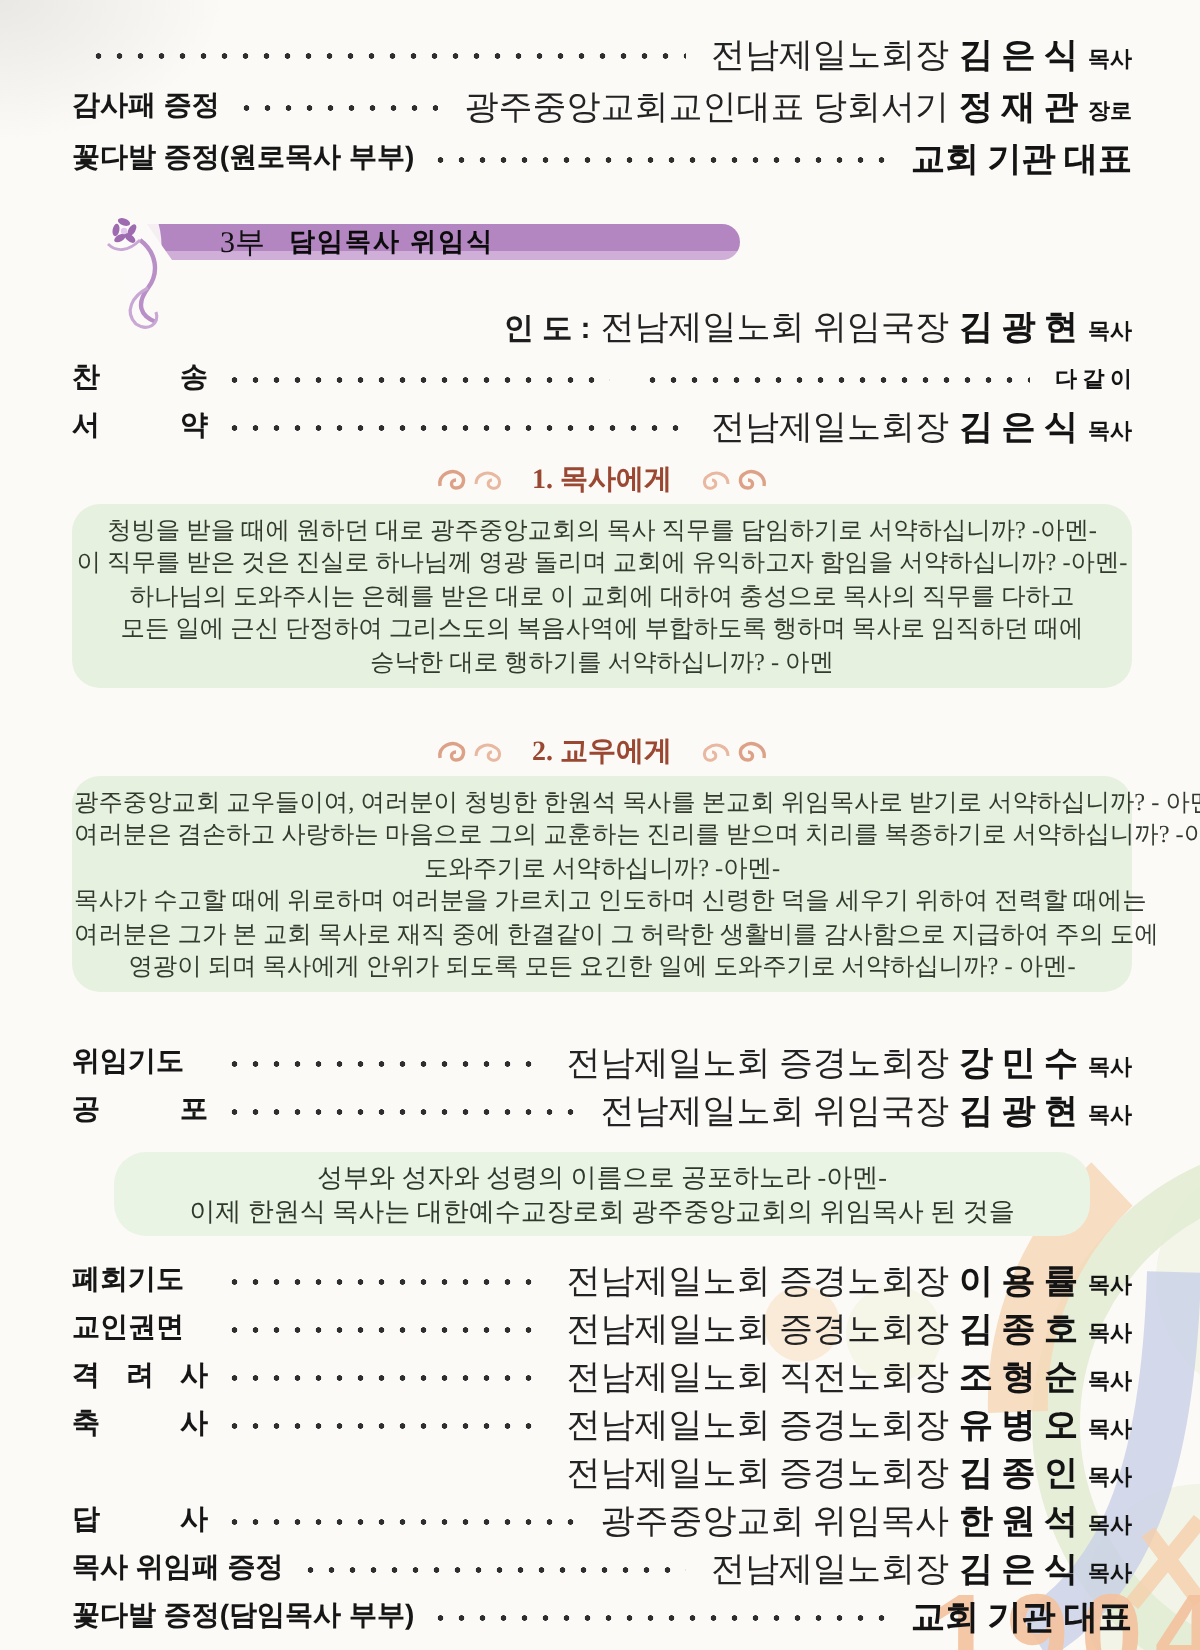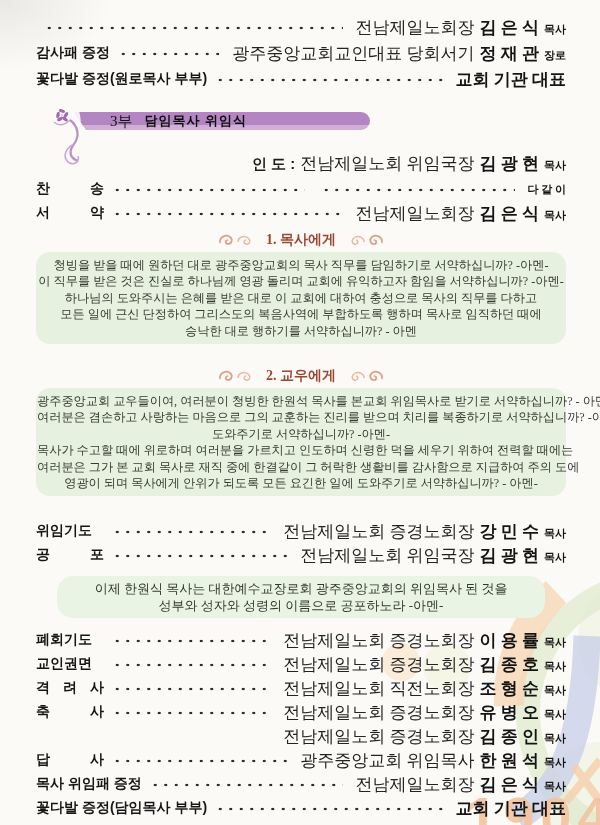--- a/index.html
+++ b/index.html
@@ -183,22 +183,22 @@
       <span class="leader"></span>
       <span class="who"><span class="inst">전남제일노회 증경노회장</span><span class="nm">강 민 수</span><span class="sfx">목사</span></span>
     </div>
     <div class="row mt2" style="height:22px">
       <span class="lbl lbl-j">공 포</span>
       <span class="leader"></span>
       <span class="who"><span class="inst">전남제일노회 위임국장</span><span class="nm">김 광 현</span><span class="sfx">목사</span></span>
     </div>
 
     <div class="pbox">
+      <div>성부와 성자와 성령의 이름으로 공포하노라  -아멘-</div>
       <div>이제 한원식 목사는 대한예수교장로회 광주중앙교회의 위임목사 된 것을</div>
-      <div>성부와 성자와 성령의 이름으로 공포하노라  -아멘-</div>
     </div>
 
     <div class="prog">
       <div class="row">
         <span class="lbl lbl-j">폐회기도</span>
         <span class="leader"></span>
         <span class="who"><span class="inst">전남제일노회 증경노회장</span><span class="nm">이 용 률</span><span class="sfx">목사</span></span>
       </div>
       <div class="row">
         <span class="lbl lbl-j">교인권면</span>

